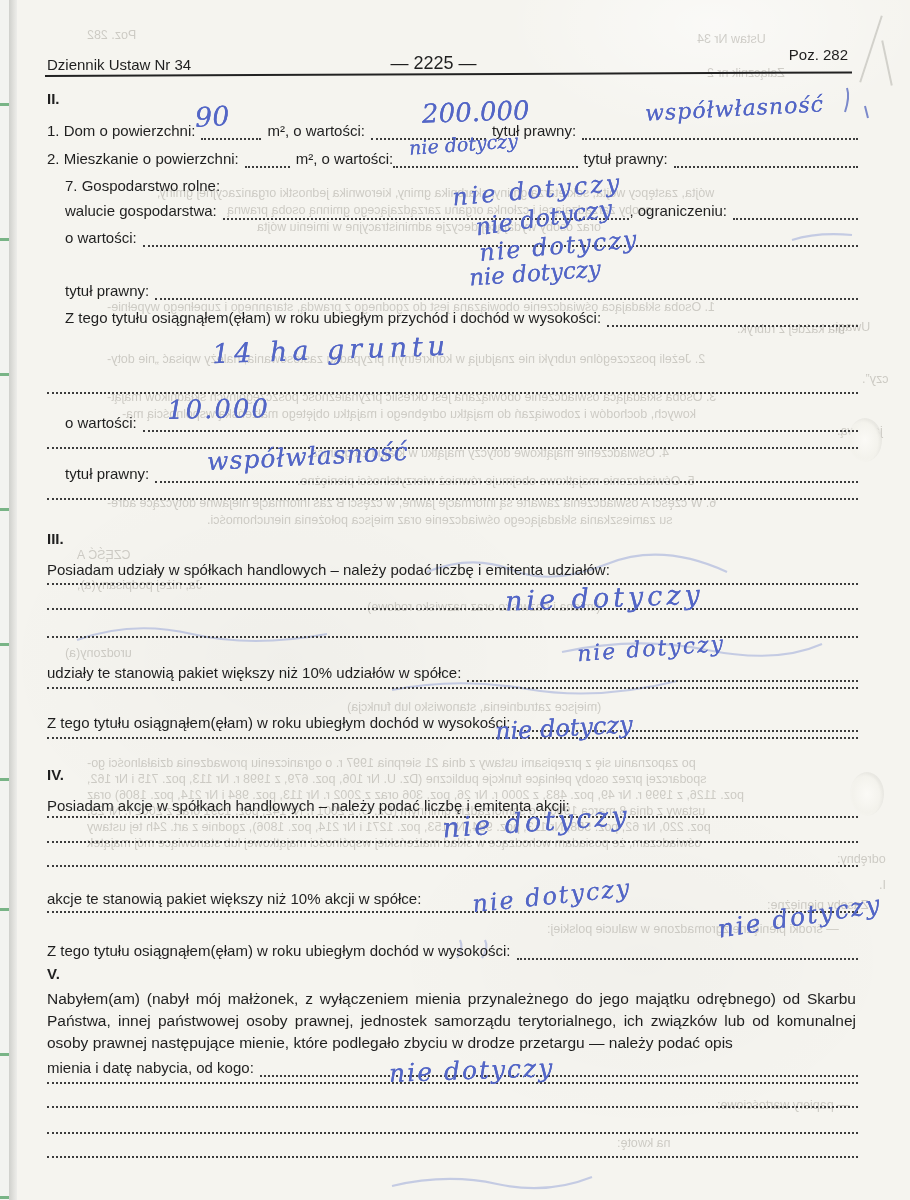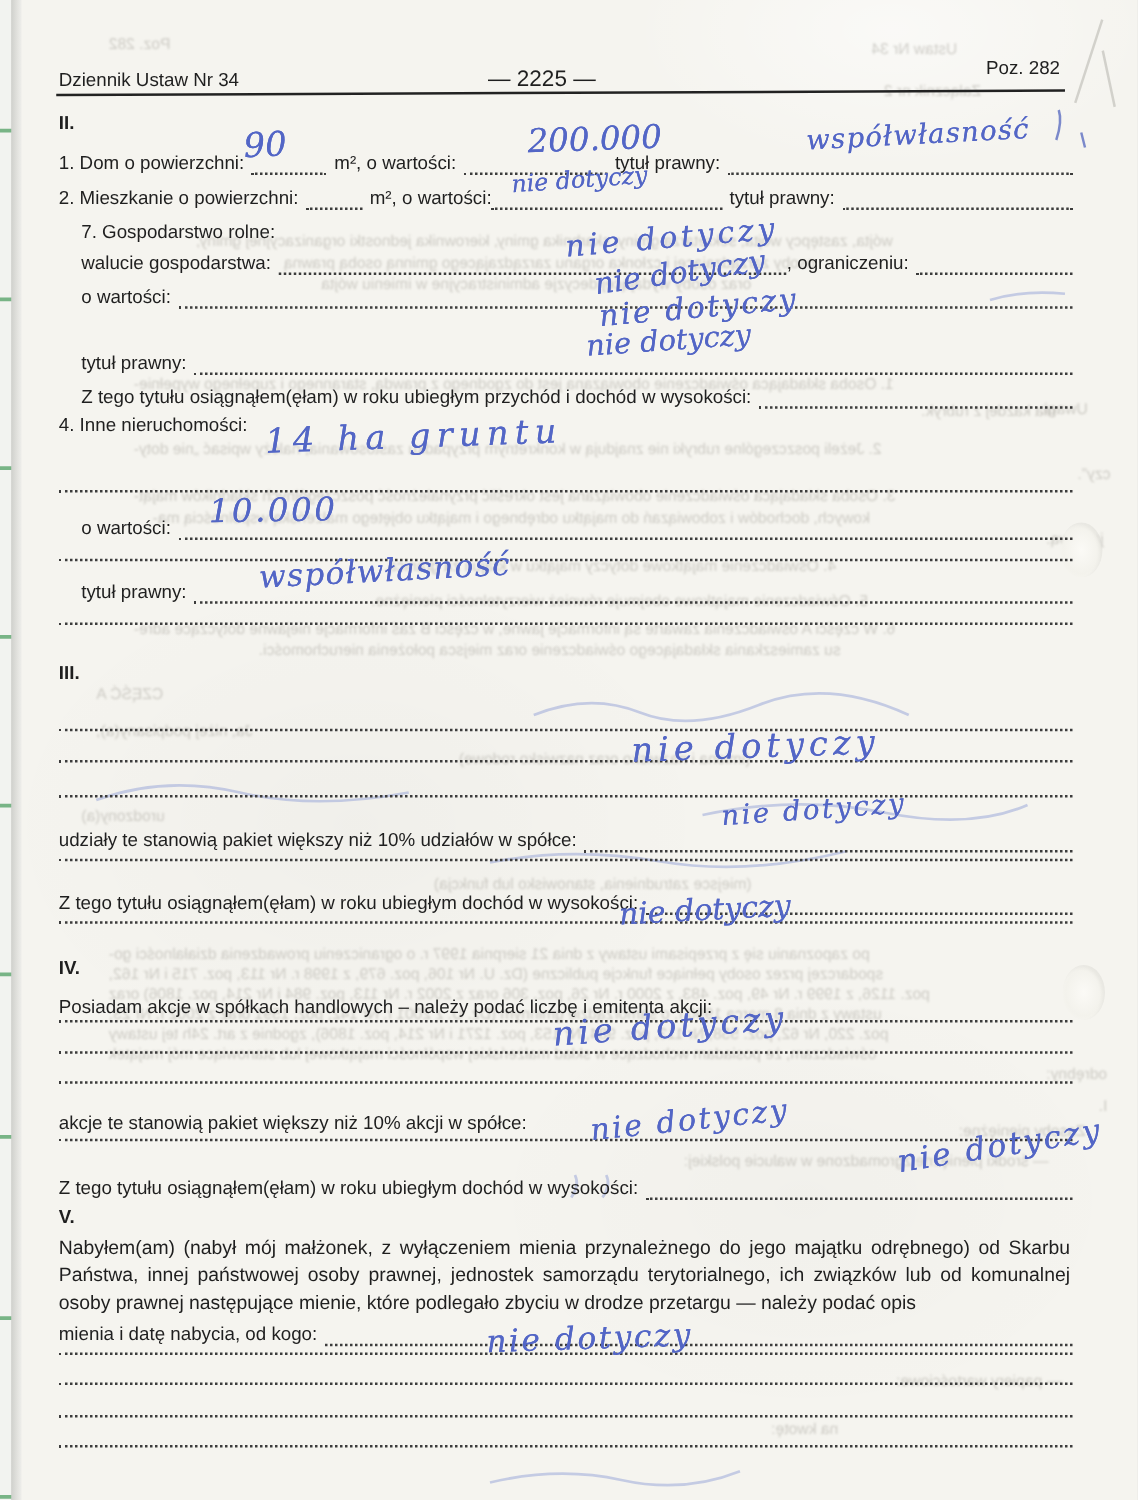--- a/index.html
+++ b/index.html
@@ -175,23 +175,20 @@
           <span class="gap"></span>
         <span class="lead grow"></span>
       </div>
 
       <div class="row" style="top:305px">
         <span class="lbl" style="padding-left:18px">Z tego tytułu osiągnąłem(ęłam) w roku ubiegłym przychód i dochód w wysokości:</span>
           <span class="gap"></span>
         <span class="lead grow"></span>
       </div>
 
-      <div class="row" style="top:328px">
-        <span class="lbl">4. Inne nieruchomości:</span>
-      </div>
 
 
       <div class="dotrow" style="top:372px"></div>
 
       <div class="row" style="top:410px">
         <span class="lbl" style="padding-left:18px">o wartości:</span>
           <span class="gap"></span>
         <span class="lead grow"></span>
       </div>
 
@@ -200,20 +197,23 @@
       <div class="row" style="top:461px">
         <span class="lbl" style="padding-left:18px">tytuł prawny:</span>
           <span class="gap"></span>
         <span class="lead grow"></span>
       </div>
 
       <div class="dotrow" style="top:478px"></div>
 
       <div class="rom" style="top:530px">III.</div>
 
+      <div class="row" style="top:557px">
+        <span class="lbl">Posiadam udziały w spółkach handlowych – należy podać liczbę i emitenta udziałów:</span>
+      </div>
 
       <div class="dotrow" style="top:563px"></div>
       <div class="dotrow" style="top:588px"></div>
       <div class="dotrow" style="top:616px"></div>
 
       <div class="row" style="top:660px">
         <span class="lbl">udziały te stanowią pakiet większy niż 10% udziałów w spółce:</span>
           <span class="gap"></span>
         <span class="lead grow"></span>
       </div>

